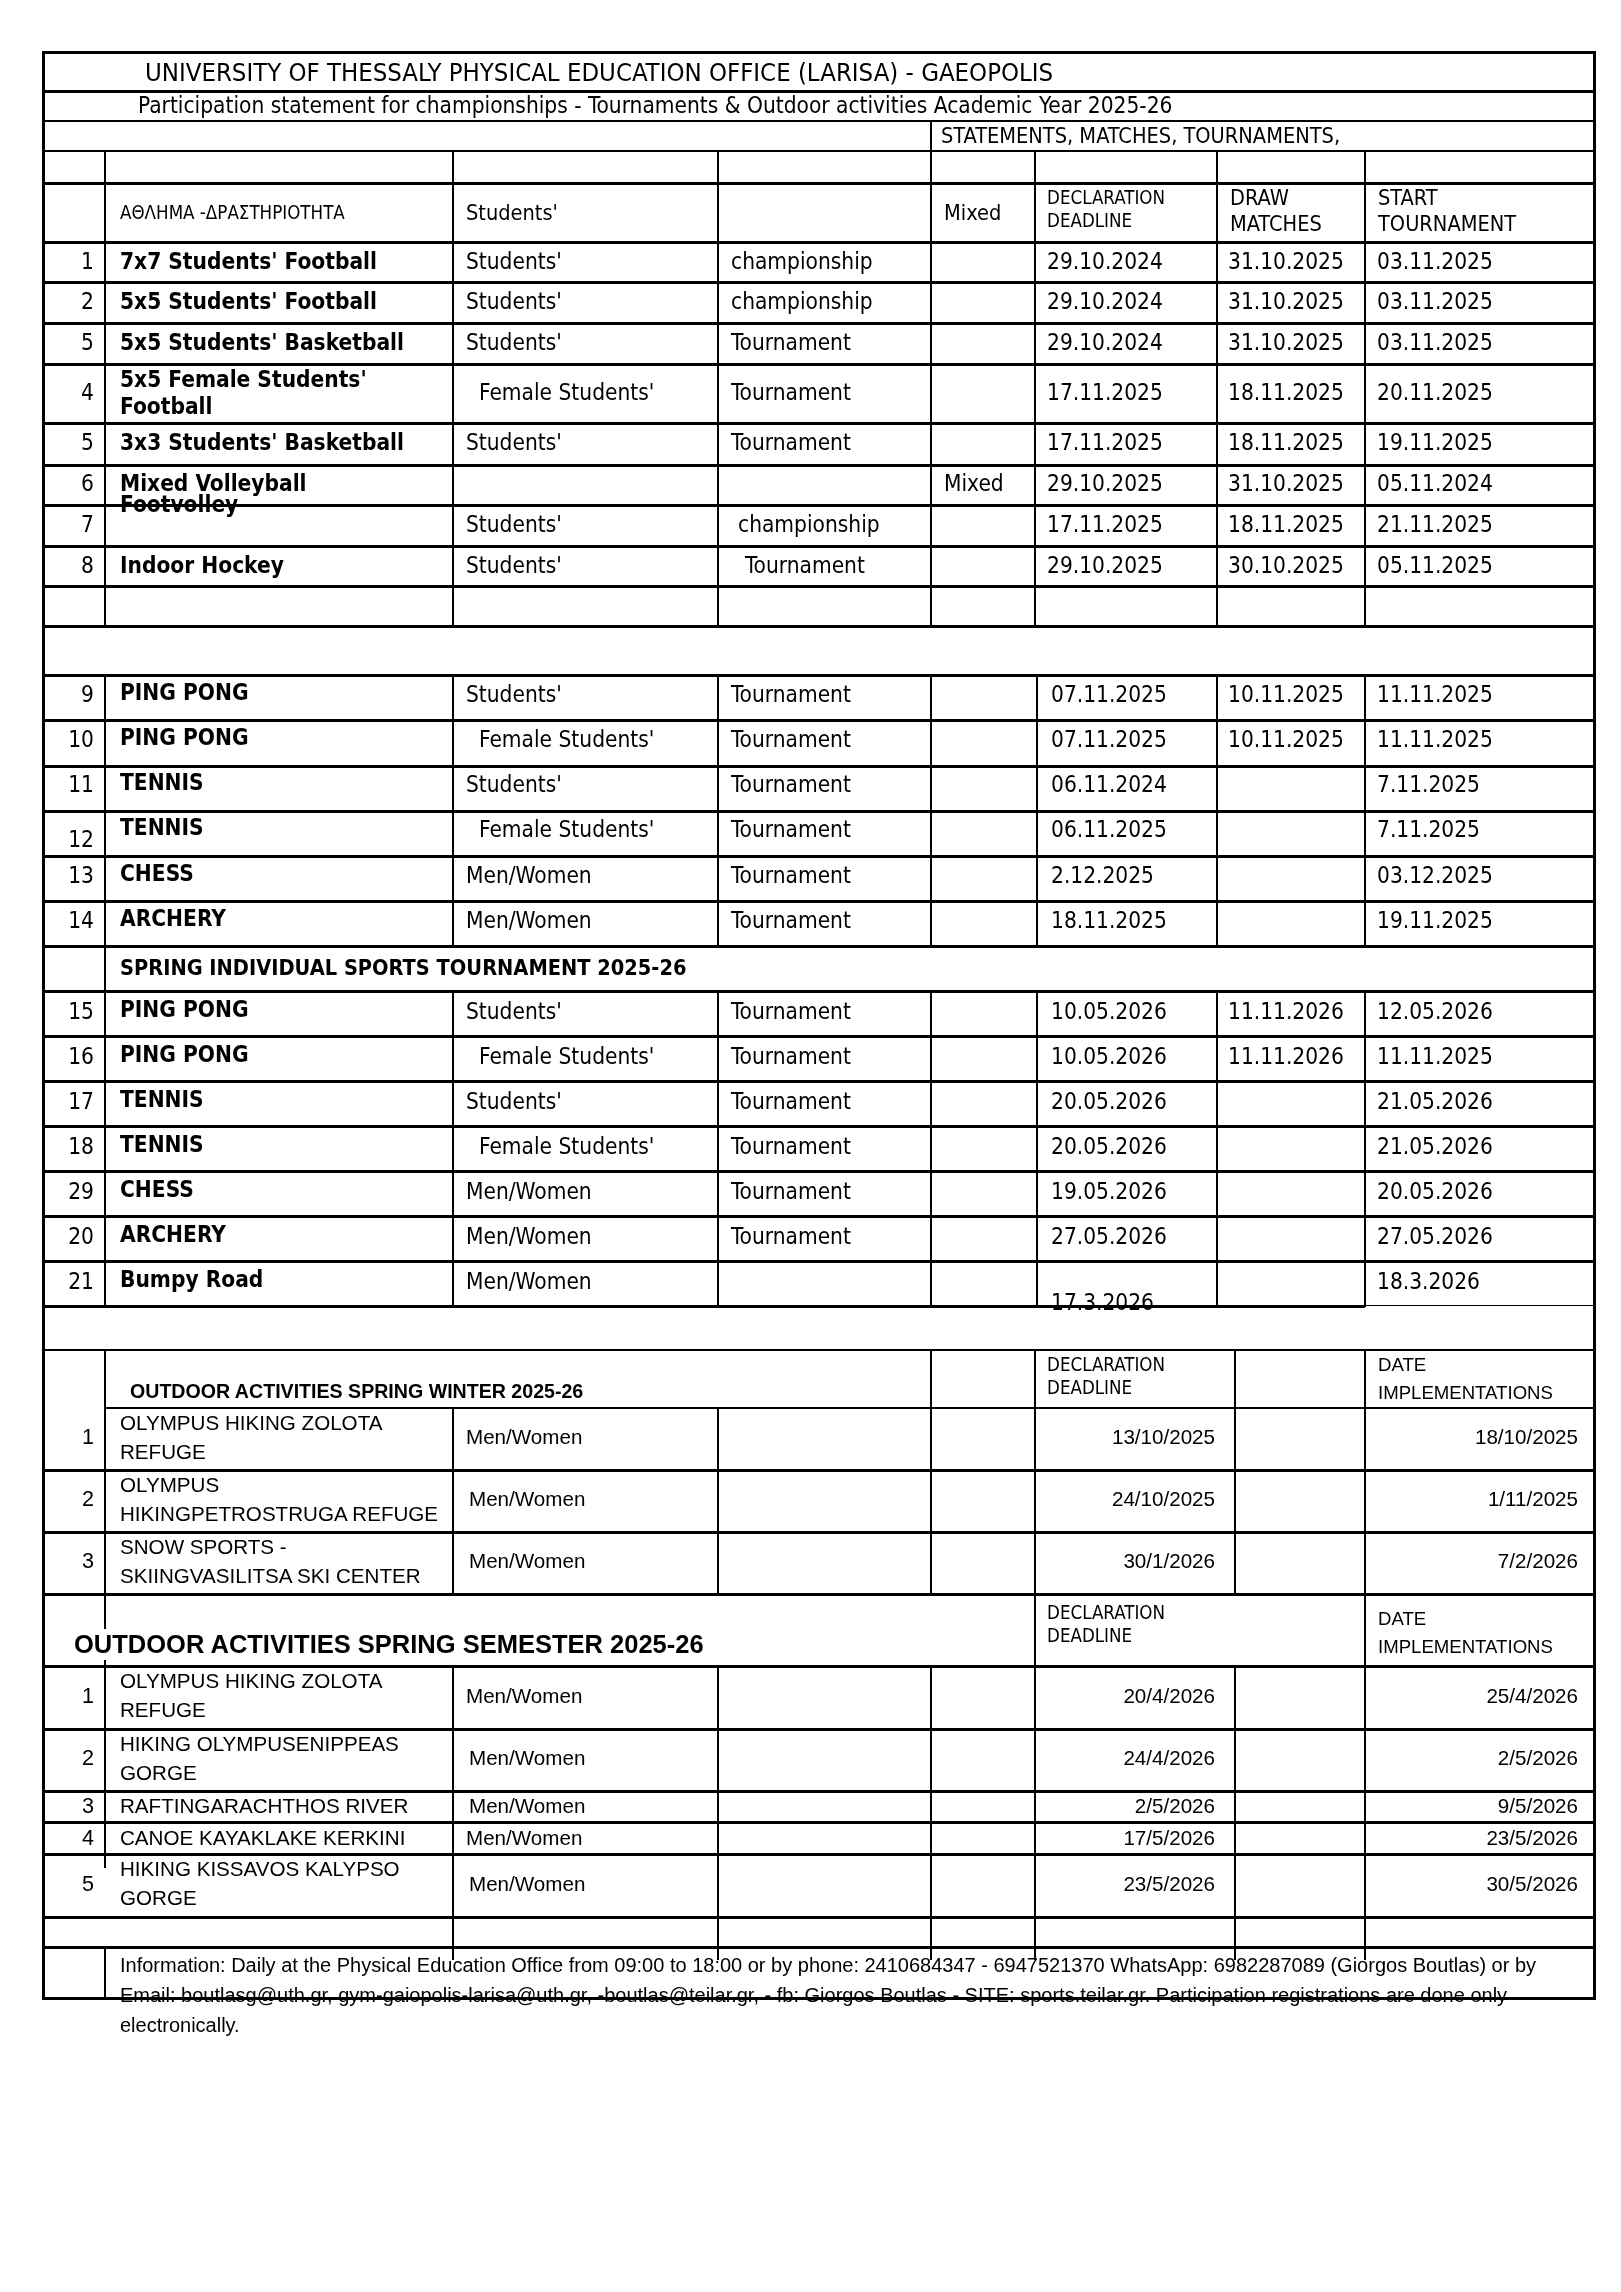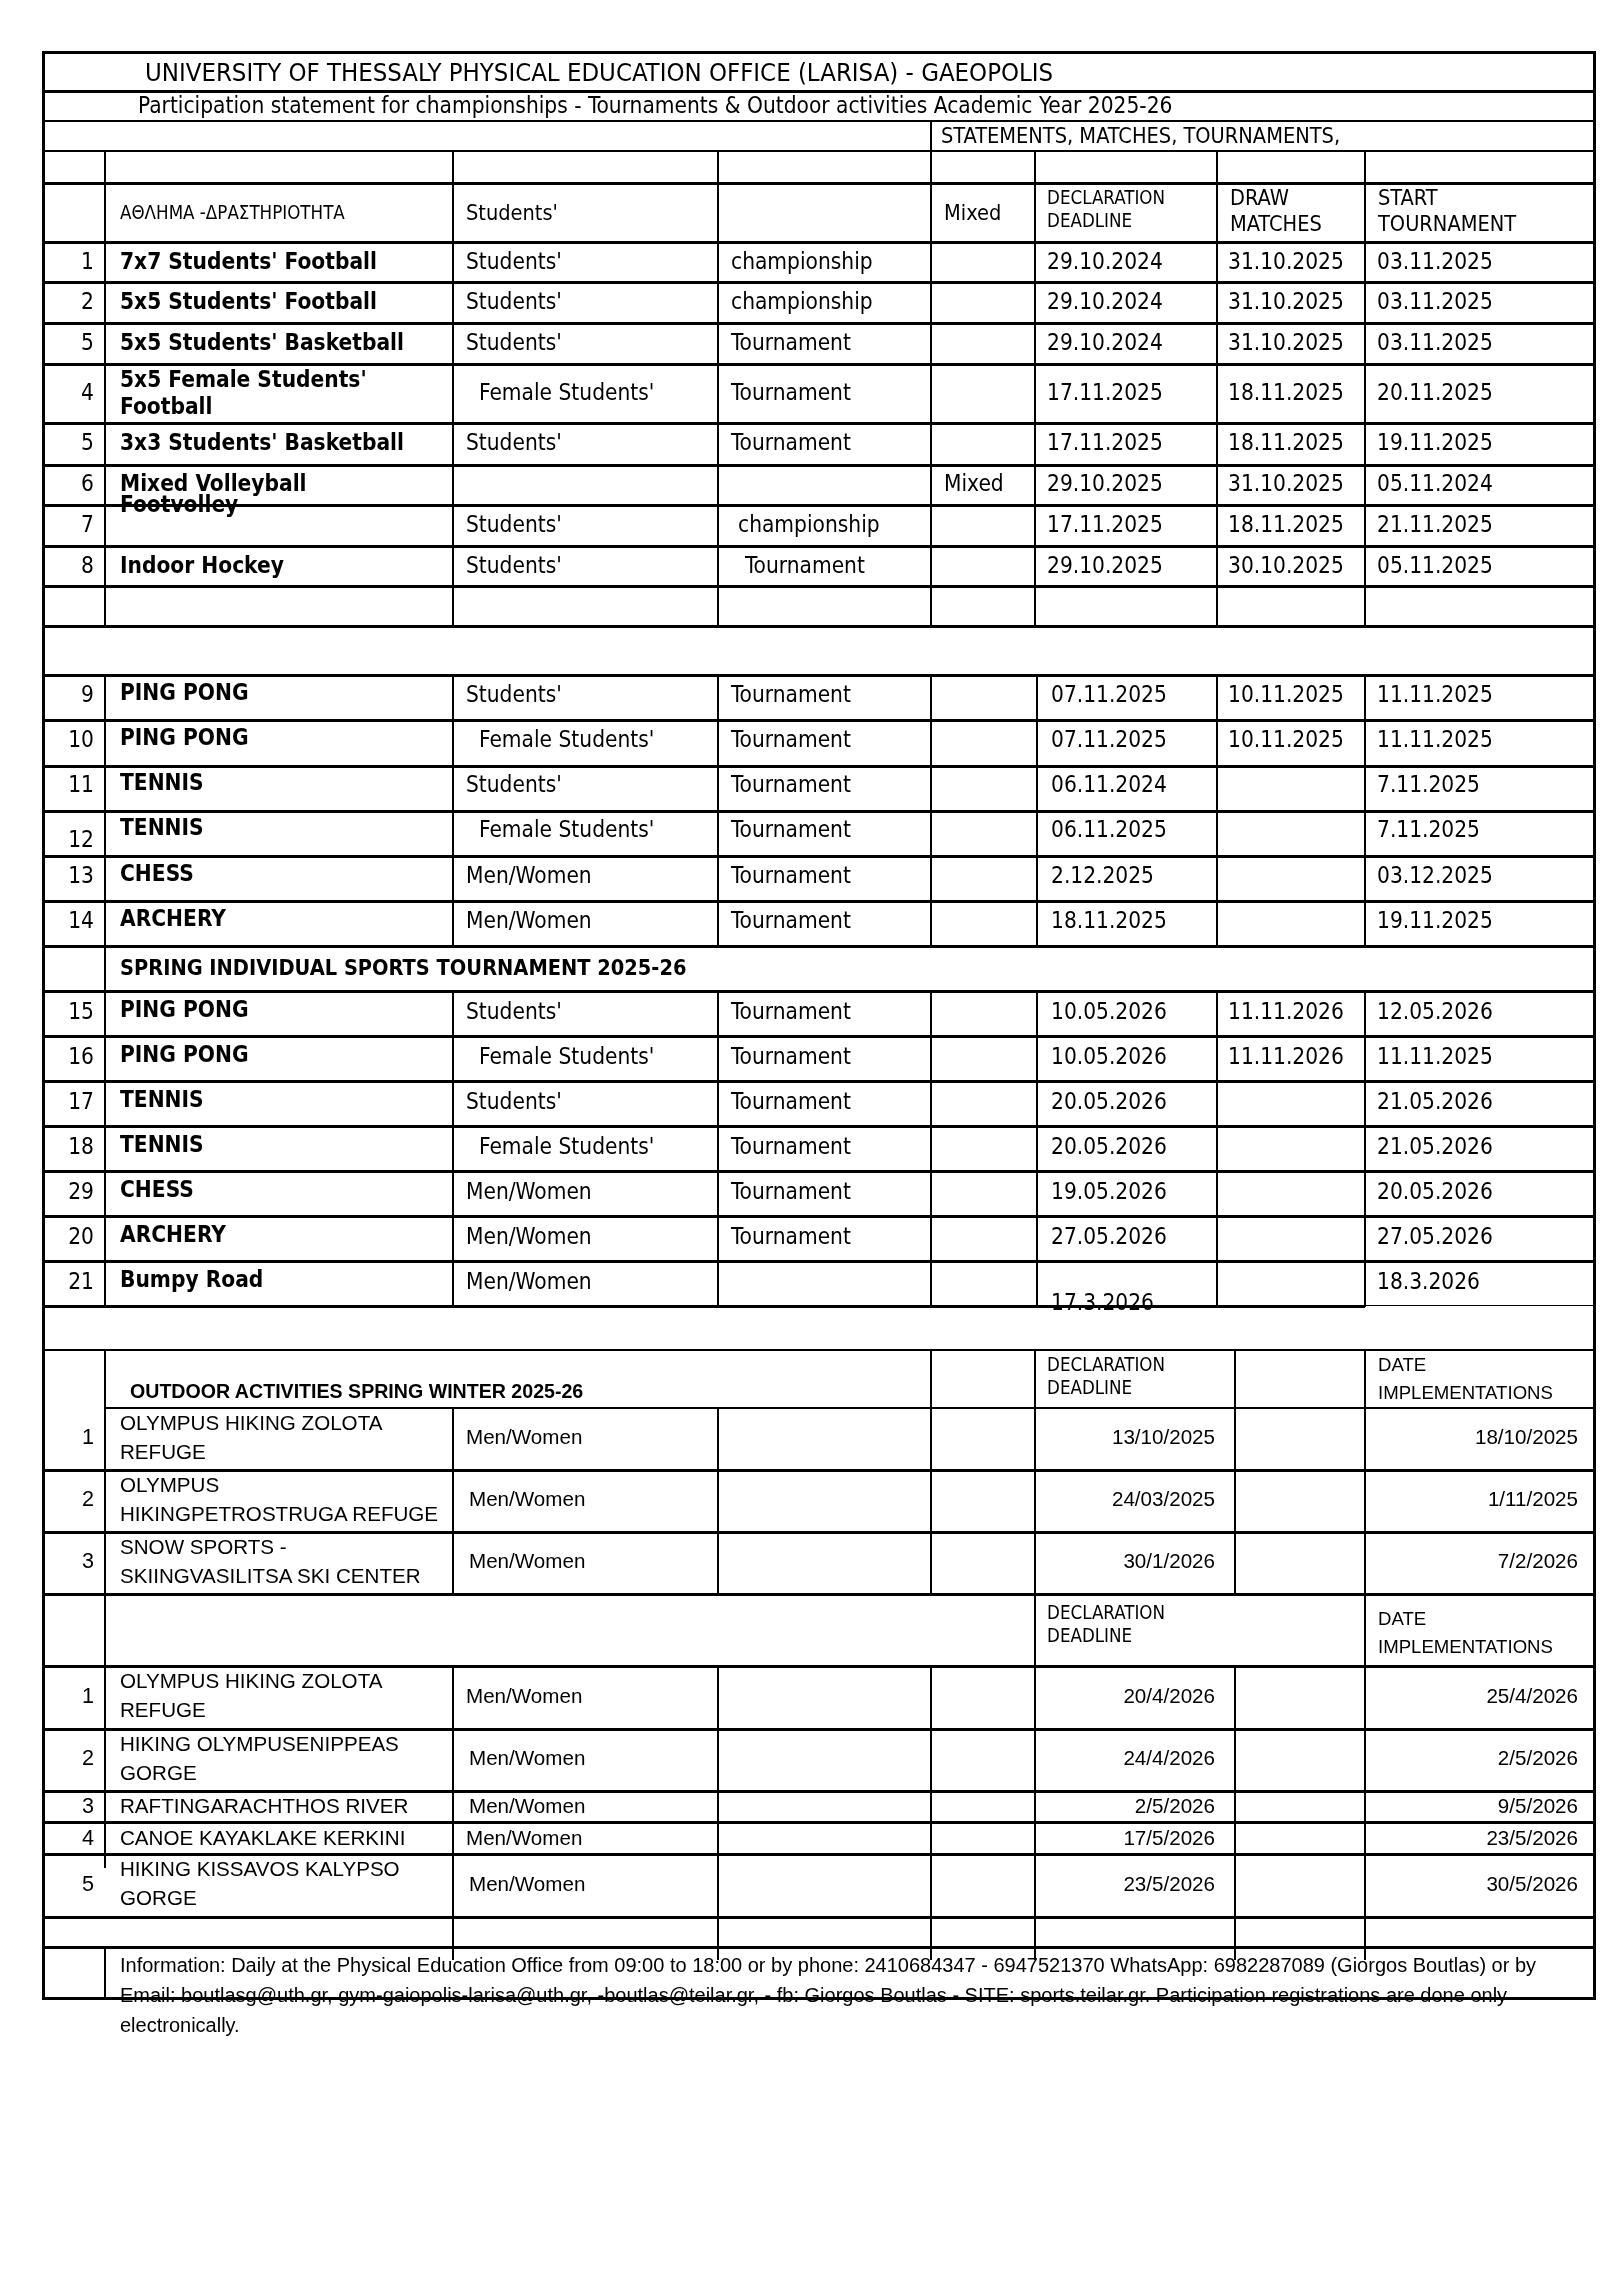--- a/index.html
+++ b/index.html
@@ -333,38 +333,39 @@
     <div class="t cal r" style="left:1368px;width:210px;top:1422px;">18/10/2025</div>
   </div>
   <div class="hline" style="left:42px;top:1469px;width:1554px;height:2.9px;"></div>
   <div>
     <div class="t cal r" style="left:49px;width:45px;top:1484px;font-size:21.6px;">2</div>
     <div class="t cal" style="left:120px;top:1470px;">
       <div>OLYMPUS</div>
       <div>HIKINGPETROSTRUGA REFUGE</div>
     </div>
     <div class="t cal" style="left:469px;top:1484px;">Men/Women</div>
-    <div class="t cal r" style="left:1039px;width:176px;top:1484px;">24/03/2025</div>
+    <div class="t cal r" style="left:1039px;width:176px;top:1484px;">24/10/2025</div>
     <div class="t cal r" style="left:1368px;width:210px;top:1484px;">1/11/2025</div>
   </div>
   <div class="hline" style="left:42px;top:1531px;width:1554px;height:2.9px;"></div>
   <div>
     <div class="t cal r" style="left:49px;width:45px;top:1546px;font-size:21.6px;">3</div>
     <div class="t cal" style="left:120px;top:1532px;">
       <div>SNOW SPORTS -</div>
       <div>SKIINGVASILITSA SKI CENTER</div>
     </div>
     <div class="t cal" style="left:469px;top:1546px;">Men/Women</div>
     <div class="t cal r" style="left:1039px;width:176px;top:1546px;">30/1/2026</div>
     <div class="t cal r" style="left:1368px;width:210px;top:1546px;">7/2/2026</div>
   </div>
   <div class="hline" style="left:42px;top:1593px;width:1554px;height:2.9px;"></div>
 
   <div class="vline" style="left:1034px;top:1593px;width:2px;height:74px;"></div>
   <div class="vline" style="left:1364px;top:1593px;width:2px;height:74px;"></div>
+  <div class="t b cal" style="left:74px;top:1629px;font-size:25.5px;line-height:31px;background:#fff;">OUTDOOR ACTIVITIES SPRING SEMESTER 2025-26</div>
   <div class="t c" style="left:1047px;top:1602px;font-size:18.6px;line-height:22.5px;">
     <div>DECLARATION</div>
     <div>DEADLINE</div>
   </div>
   <div class="t cal" style="left:1378px;top:1605px;font-size:18.6px;line-height:28px;">
     <div>DATE</div>
     <div>IMPLEMENTATIONS</div>
   </div>
   <div class="hline" style="left:42px;top:1665px;width:1554px;height:2.9px;"></div>
 

